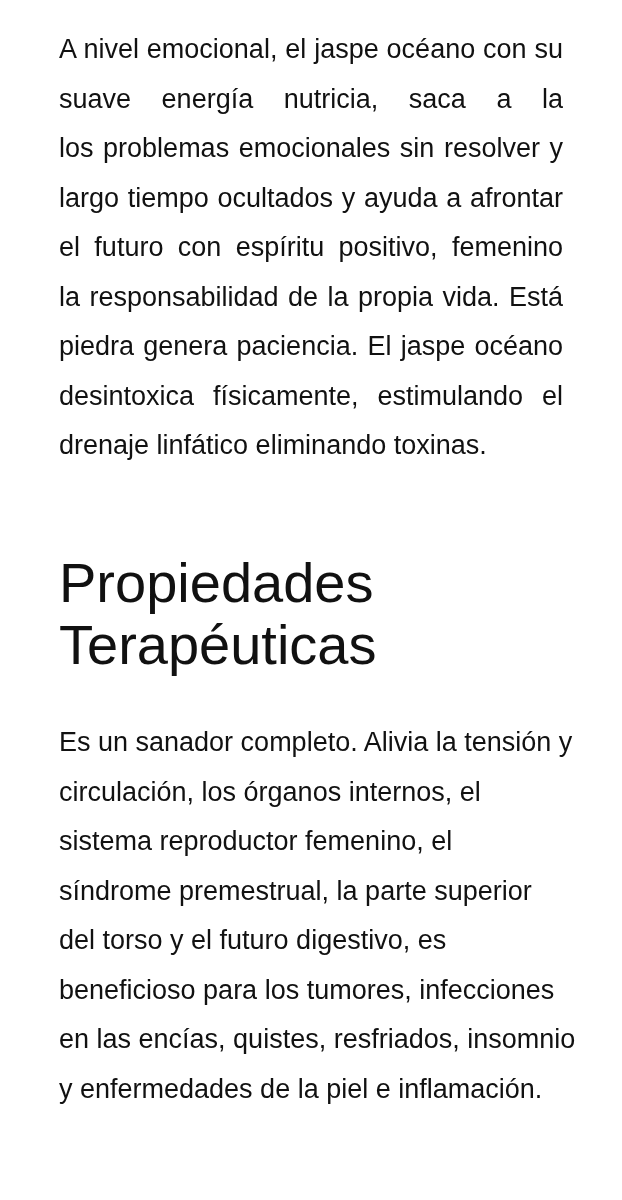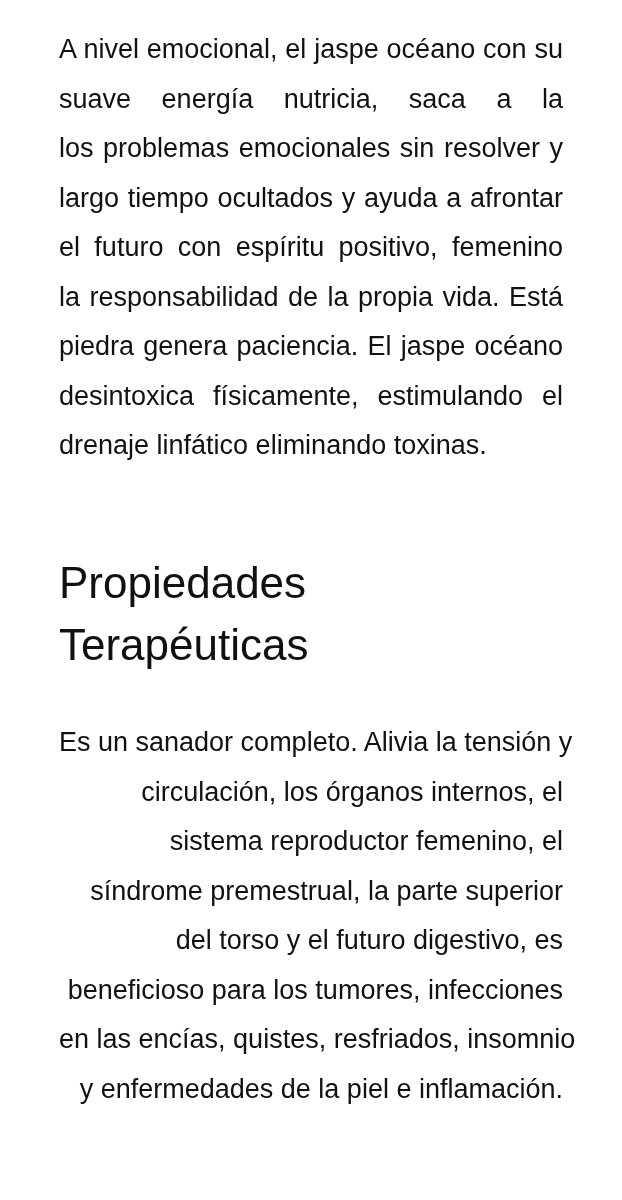--- a/index.html
+++ b/index.html
@@ -26,39 +26,38 @@
       left: 0;
       width: 504px;
       font-size: 27px;
       color: #111111;
     }
     .line {
       height: 49.5px;
       line-height: 49.5px;
       white-space: nowrap;
       overflow: visible;
-      text-align: right;
     }
     .para.justify .line {
       text-align: justify;
       text-align-last: justify;
       white-space: normal;
       height: 49.5px;
       overflow: hidden;
     }
     .para.justify .line.last {
       text-align-last: left;
     }
     #p1 { top: 25px; }
     #p2 { top: 718px; }
     .heading {
       position: absolute;
       left: 0;
       top: 552px;
-      font-size: 44px;
+      font-size: 56px;
       line-height: 62px;
       color: #111111;
       font-weight: normal;
       margin: 0;
     }
     .heading .hline {
       display: block;
       white-space: nowrap;
     }
   </style>

